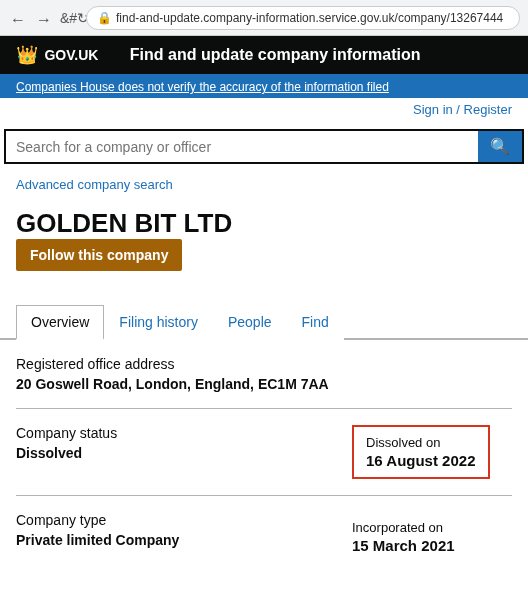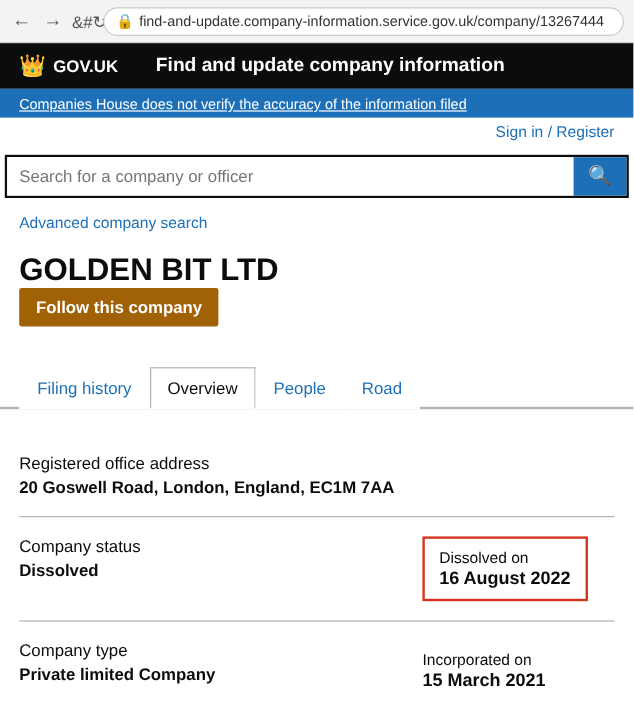--- a/index.html
+++ b/index.html
@@ -181,21 +181,20 @@
       color: #0b0c0c;
       font-weight: normal;
     }
 
     
     .content-section {
       padding: 16px;
     }
     .info-row {
       margin-bottom: 16px;
-      margin-top: 21px;
     }
     .info-label {
       font-size: 14px;
       color: #0b0c0c;
       margin-bottom: 4px;
     }
     .info-value {
       font-size: 14px;
       font-weight: bold;
       color: #0b0c0c;
@@ -291,24 +290,24 @@
 <div class="advanced-link">
   <a href="#">Advanced company search</a>
 </div>
 
 <div class="company-section">
   <h1 class="company-name">GOLDEN BIT LTD</h1>
   <button class="follow-btn">Follow this company</button>
 </div>
 
 <div class="tabs-section">
+  <a class="tab active">Overview</a>
   <a class="tab">Filing history</a>
-  <a class="tab active">Overview</a>
   <a class="tab">People</a>
-  <a class="tab">Road</a>
+  <a class="tab">Find</a>
 </div>
 
 <div class="content-section">
 
   <div class="info-row">
     <div class="info-label">Registered office address</div>
     <div class="info-value">20 Goswell Road, London, England, EC1M 7AA</div>
   </div>
 
   <hr class="divider">

